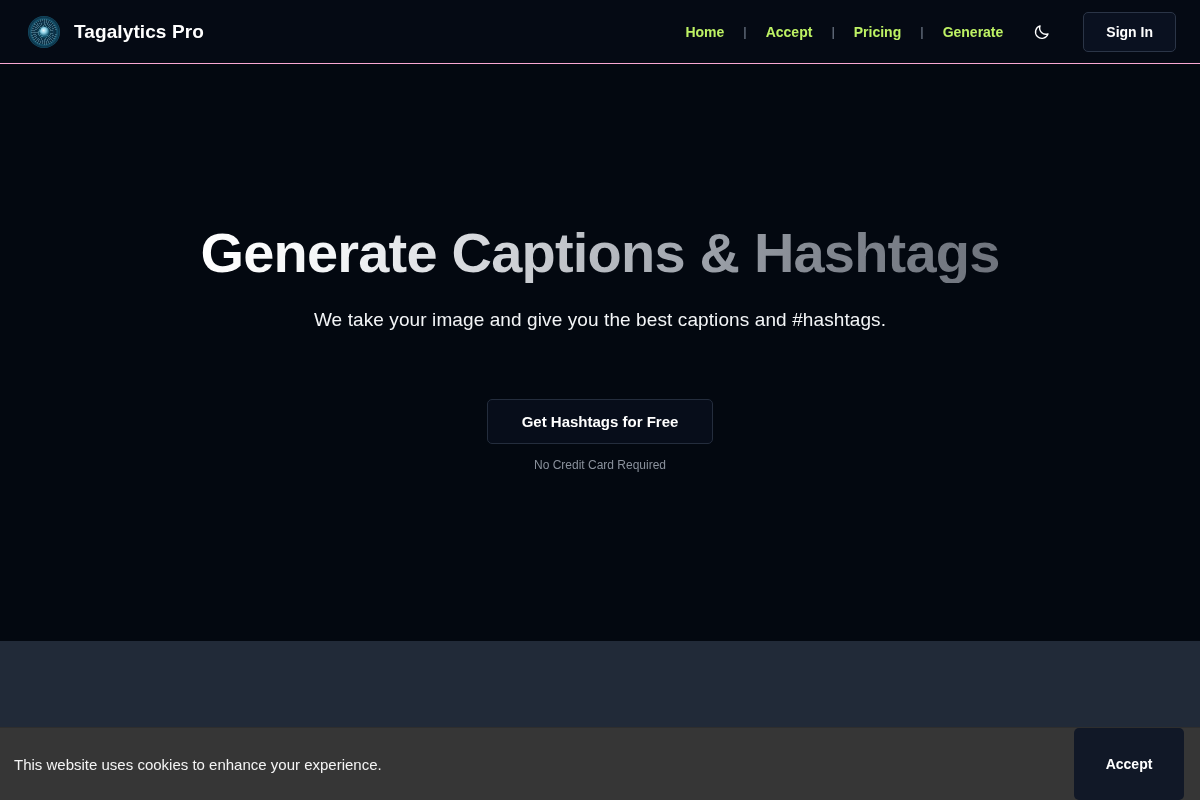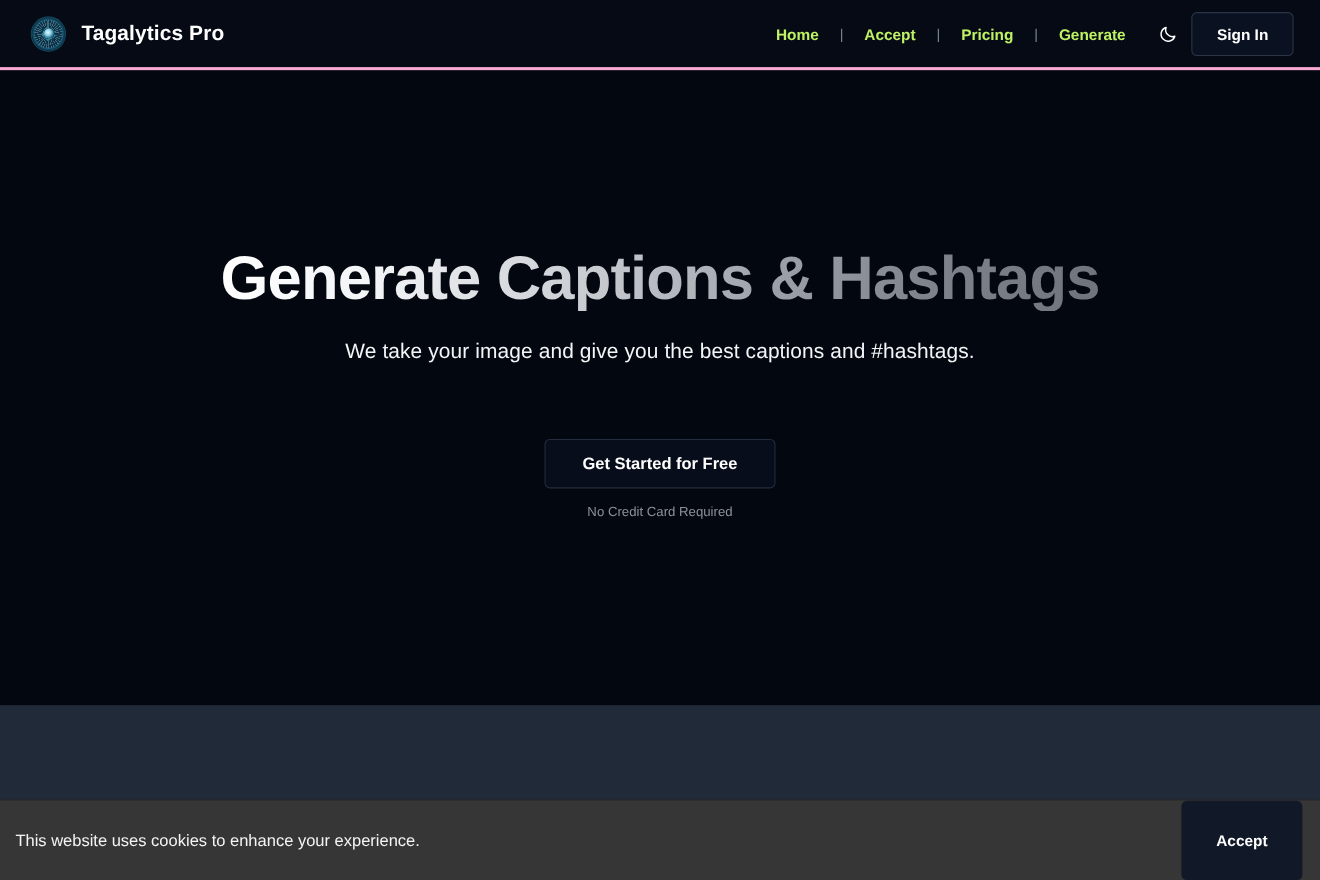--- a/index.html
+++ b/index.html
@@ -7,21 +7,21 @@
     width:1200px; height:800px;
     font-family:"Liberation Sans", sans-serif;
     background:#030810; overflow:hidden;
   }
   .page { position:relative; width:1200px; height:800px; display:flex; flex-direction:column; }
 
   
   .header {
     height:64px; flex:0 0 64px;
     background:#050a14;
-    border-bottom:3px solid #f9a8d4;
+    border-bottom:1px solid #f9a8d4;
     display:flex; align-items:center;
     padding:0 24px 0 28px;
   }
   .brand { display:flex; align-items:center; gap:14px; }
   .logo-mark {
     width:32px; height:32px; border-radius:50%;
     background:
       radial-gradient(circle at 50% 50%, #cfe8f2 0%, #6fb7cf 9%, #1b6b86 17%, #0c3c52 26%, #0a2d40 34%, #123c55 41%, #0b2a3d 50%, #15546e 58%, #0d3348 66%, #1a6d8b 74%, #0a2636 82%, #12455e 90%, #08202e 100%);
     box-shadow:0 0 0 1px #0d2troubles33, 0 0 6px rgba(60,160,200,.35);
     position:relative; flex:0 0 32px;
@@ -47,21 +47,21 @@
     text-decoration:none; padding:0 2px; white-space:nowrap;
   }
   .nav-sep { color:#7b8696; font-size:13px; padding:0 17px; }
   .theme-toggle {
     margin-left:24px; width:26px; height:26px;
     display:flex; align-items:center; justify-content:center;
     background:transparent; border:none; cursor:pointer;
   }
   .theme-toggle svg { display:block; }
   .signin-btn {
-    margin-left:8px;
+    margin-left:28px;
     background:#0a1120;
     border:1px solid #2b3547;
     color:#ffffff; font-size:14px; font-weight:bold;
     padding:11px 22px; border-radius:5px; cursor:pointer;
     font-family:"Liberation Sans", sans-serif;
   }
 
   
   .hero {
     flex:0 0 577px;
@@ -143,21 +143,21 @@
         </span>
       </button>
 
       <button class="signin-btn">Sign In</button>
     </div>
   </div>
 
   <div class="hero">
     <h1 class="hero-title">Generate Captions &amp; Hashtags</h1>
     <p class="hero-sub">We take your image and give you the best captions and #hashtags.</p>
-    <button class="cta-btn">Get Started for Free</button>
+    <button class="cta-btn">Get Hashtags for Free</button>
     <div class="cta-note">No Credit Card Required</div>
   </div>
 
   <div class="band"></div>
 
   <div class="cookie-bar">
     <span class="cookie-text">This website uses cookies to enhance your experience.</span>
     <div class="cookie-actions">
       <button class="cookie-btn">Accept</button>
     </div>

